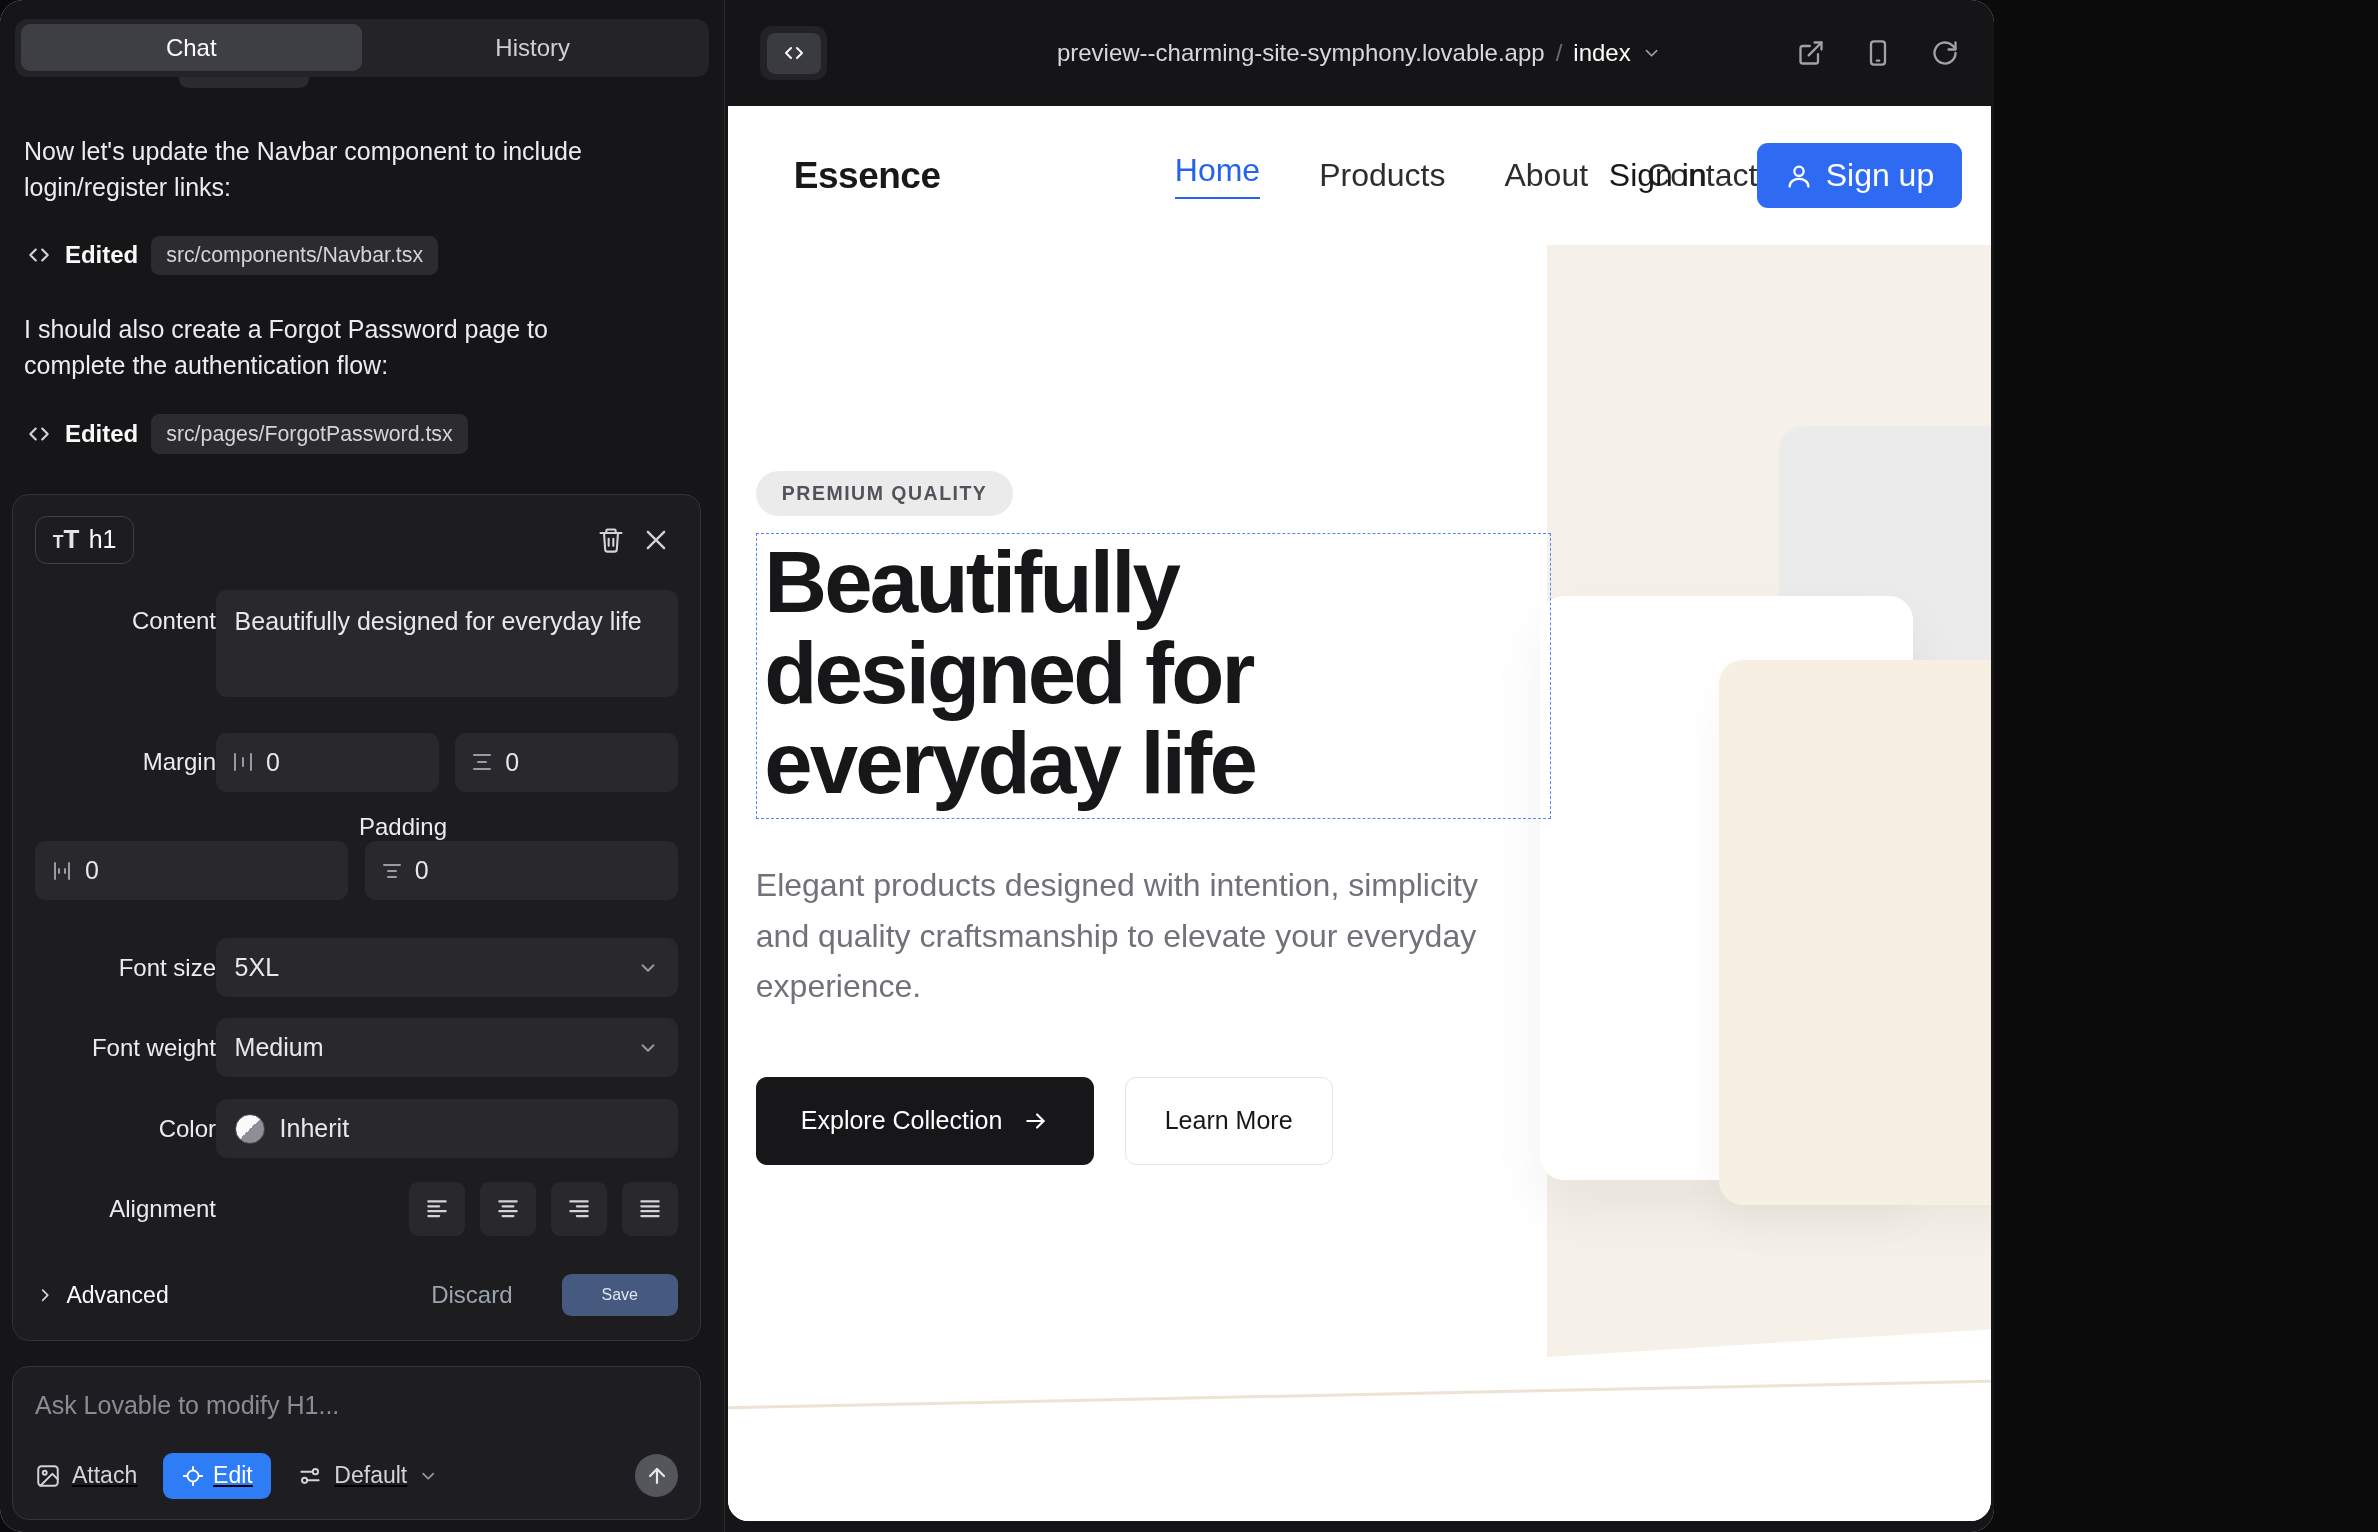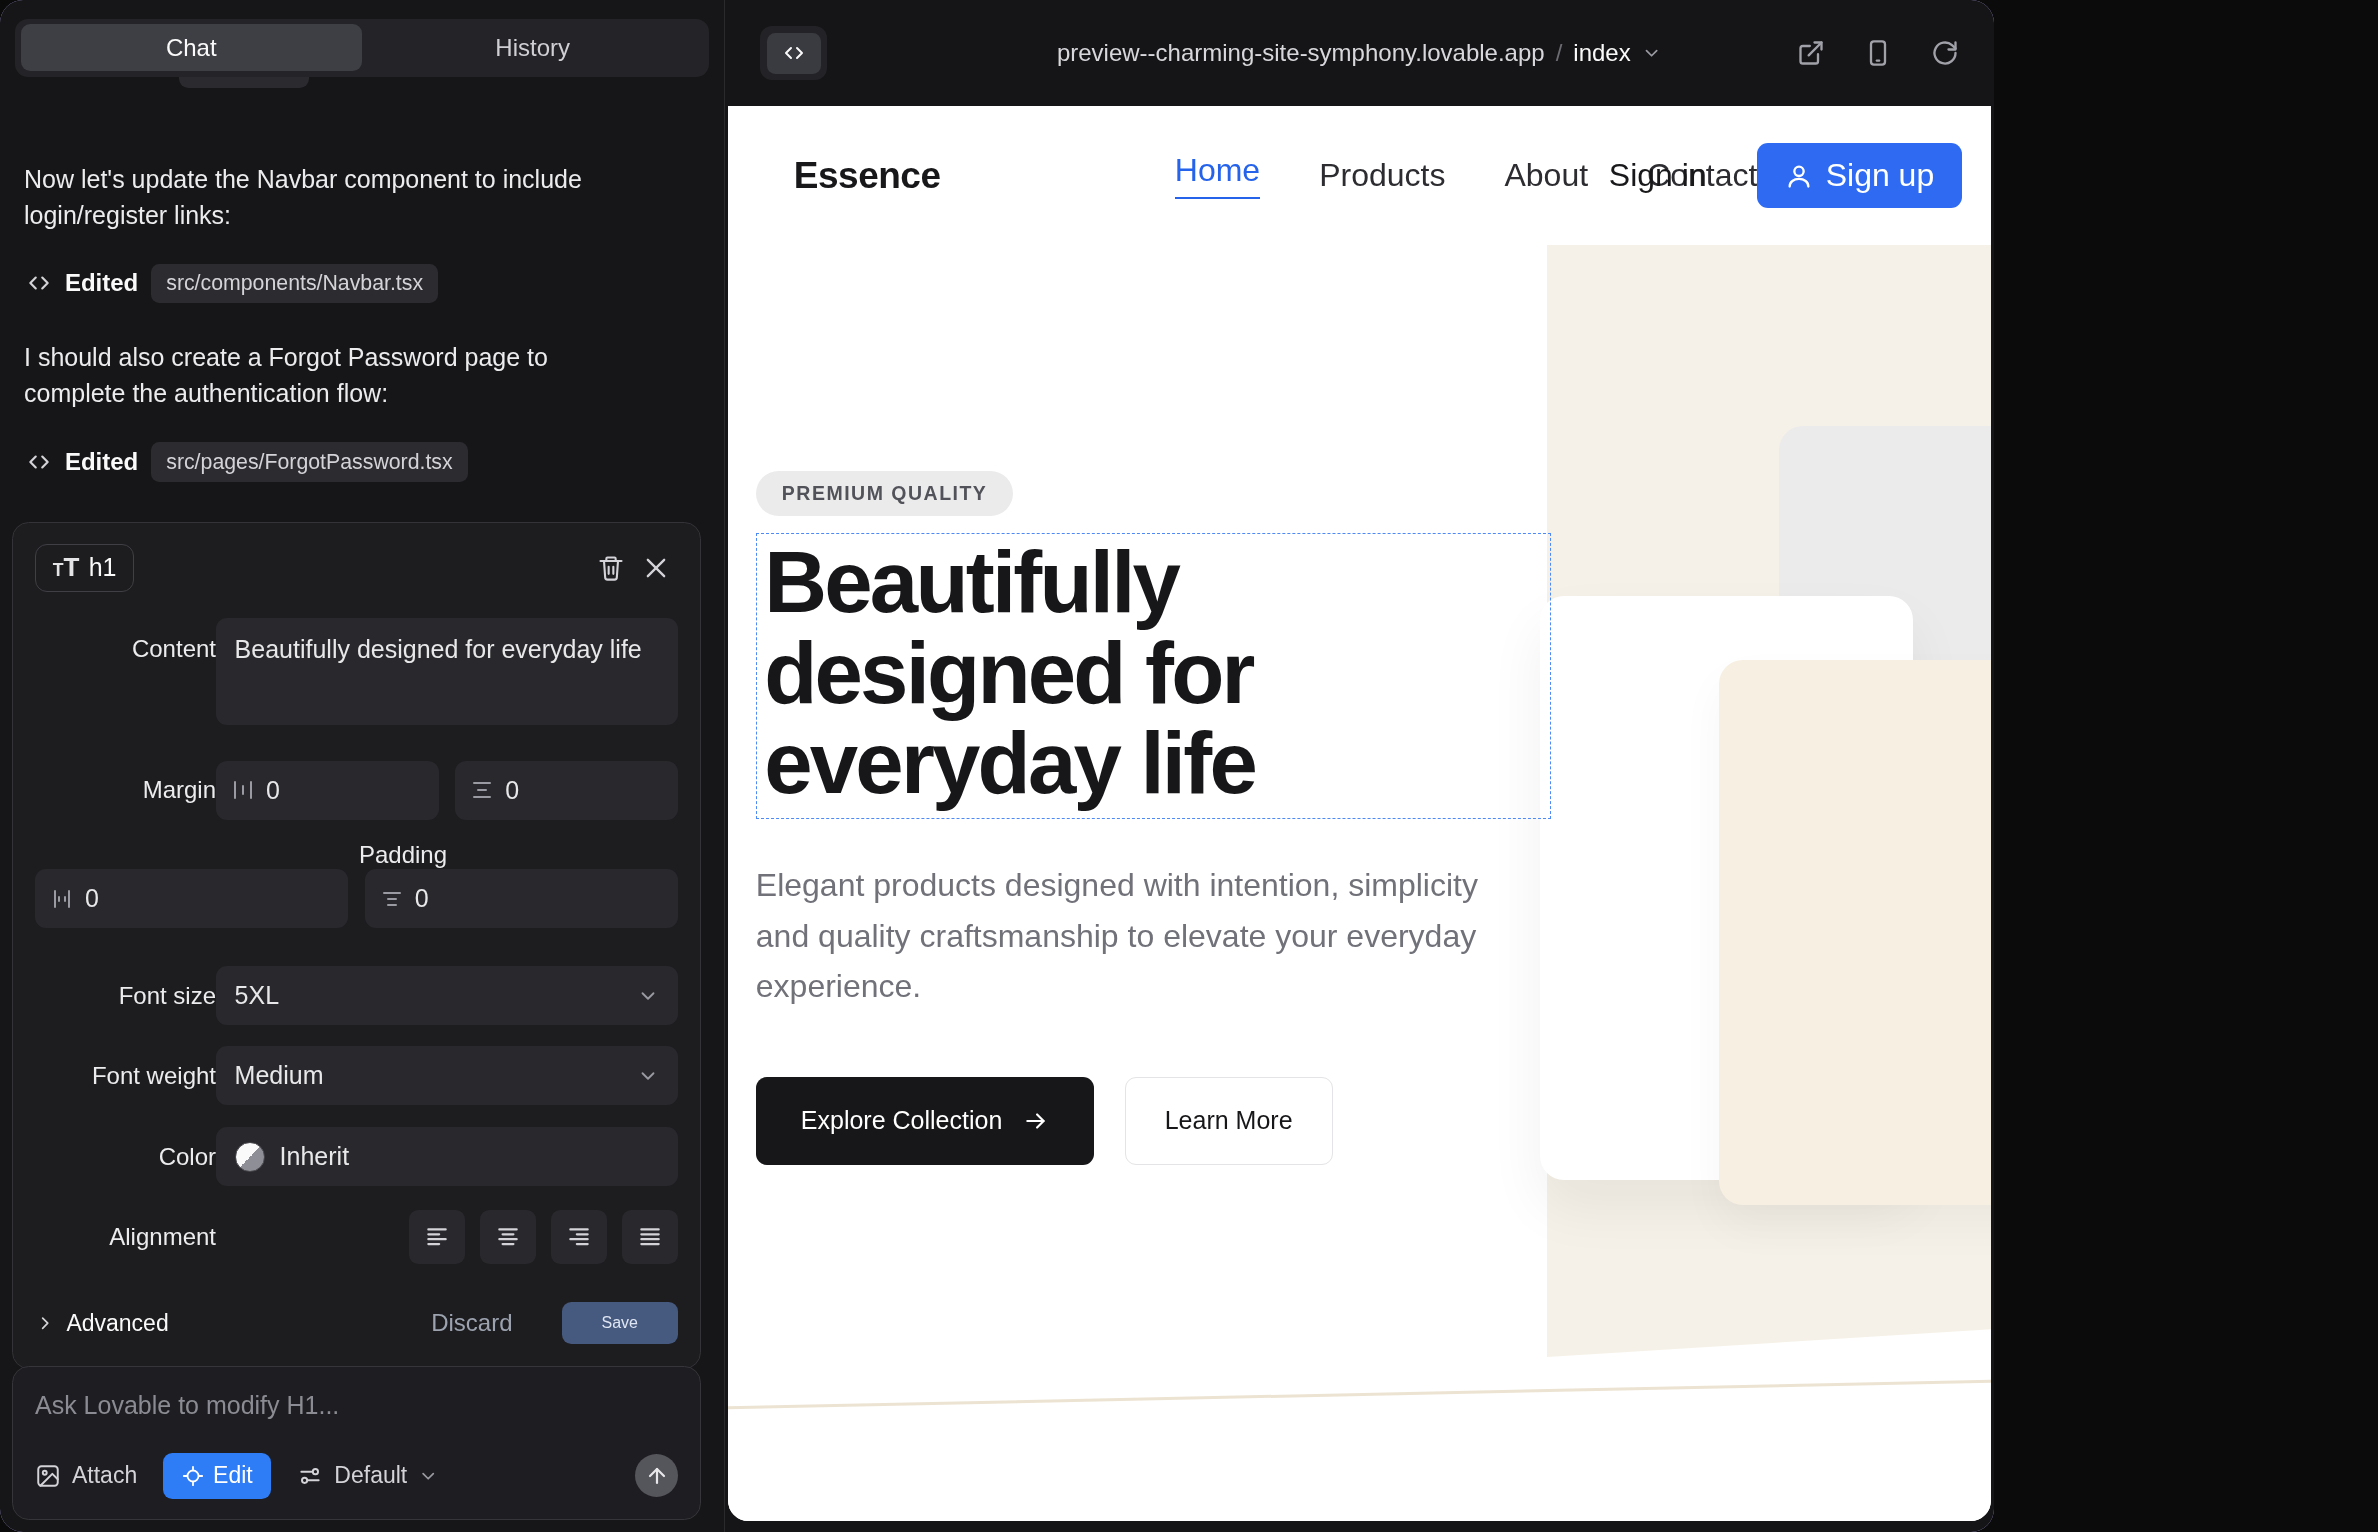--- a/index.html
+++ b/index.html
@@ -9,21 +9,21 @@
 
   
   .left { width:724px; flex:none; position:relative; background:#161618; }
 
   .tabs { position:relative; z-index:2; margin:18.6px 15px 0 15px; height:58px; background:#242428; border-radius:13px; padding:5.6px; display:flex; }
   .tab { flex:1; border-radius:9.3px; display:flex; align-items:center; justify-content:center; font-size:24px; color:#cfcfd4; cursor:pointer; }
   .tab.active { background:#3e3e45; color:#fafafa; }
 
   .clipped-badge { position:absolute; z-index:1; left:179px; top:56px; width:130px; height:32px; background:#2b2b2f; border-radius:0 0 9.3px 9.3px; }
 
-  .chat { padding:0 24px; margin-top:84px; }
+  .chat { padding:0 24px; margin-top:56px; }
   .chat-msg { font-size:25px; line-height:36px; color:#ececee; max-width:612px; }
   .edited-row { display:flex; align-items:center; gap:13px; margin:31px 0 36px 1.9px; }
   .edited-row .code-ic { color:#d4d4d8; display:flex; }
   .edited-label { font-size:24px; font-weight:bold; color:#fafafa; }
   .file-badge { background:#2c2c30; border-radius:8.3px; padding:7.4px 15px; font-size:21.3px; color:#d4d4d8; }
 
   
   .editor-card { margin:40px 23px 0 12px; background:#1d1d20; border:0.9px solid #333338; border-radius:16.7px; padding:16.7px 22px 18.6px 22px; }
   .ec-header { display:flex; align-items:center; height:56px; }
   .tag-pill { display:flex; align-items:center; gap:9.3px; border:0.9px solid #3f3f45; border-radius:12px; padding:7.4px 16.7px; color:#fafafa; font-size:25px; }
@@ -51,21 +51,21 @@
   .align-btn { width:56px; height:54px; background:#29292d; border:none; border-radius:9.3px; color:#d4d4d8; display:flex; align-items:center; justify-content:center; cursor:pointer; }
 
   .ec-footer { display:flex; align-items:center; margin-top:33px; height:52px; }
   .advanced { display:flex; align-items:center; gap:11px; color:#fafafa; font-size:23px; cursor:pointer; }
   .advanced .chev { color:#d4d4d8; display:flex; }
   .ec-footer .spacer { flex:1; }
   .discard-btn { background:none; border:none; color:#9ca3af; font-size:24px; cursor:pointer; padding:9.3px 15px; }
   .save-btn { margin-left:34px; background:#46597e; border:none; border-radius:9.3px; color:#dfe6f3; font-size:16px; padding:12px 40px; cursor:pointer; }
 
   
-  .composer { position:absolute; left:12px; right:23px; bottom:12px; background:#1e1e22; border:0.9px solid #35353a; border-radius:16.7px; padding:24px 22px 20.4px 22px; }
+  .composer { position:absolute; left:12px; right:23px; bottom:12px; background:#1e1e22; border:0.9px solid #35353a; border-radius:16.7px; padding:24px 22px 20.4px 22px;text-decoration:underline; }
   .composer-input { width:100%; background:transparent; border:none; outline:none; color:#e4e4e7; font-size:25px; font-family:"Liberation Sans",sans-serif; }
   .composer-input::placeholder { color:#8b8b93; }
   .composer-row { display:flex; align-items:center; margin-top:33px; gap:26px; }
   .comp-btn { display:flex; align-items:center; gap:11px; background:none; border:none; color:#d4d4d8; font-size:23px; cursor:pointer; }
   .edit-pill { display:flex; align-items:center; gap:9.3px; background:#2e7cf6; border:none; border-radius:9.3px; color:#ffffff; font-size:23px; padding:9.3px 18.6px; cursor:pointer; }
   .comp-chev { color:#9a9aa2; display:flex; }
   .send-btn { margin-left:auto; width:43px; height:43px; border-radius:50%; background:#55555c; border:none; color:#e8e8ea; display:flex; align-items:center; justify-content:center; cursor:pointer; }
 
   
   .right { flex:1; position:relative; background:#151517; border-left:0.9px solid #2a2a2c; }

